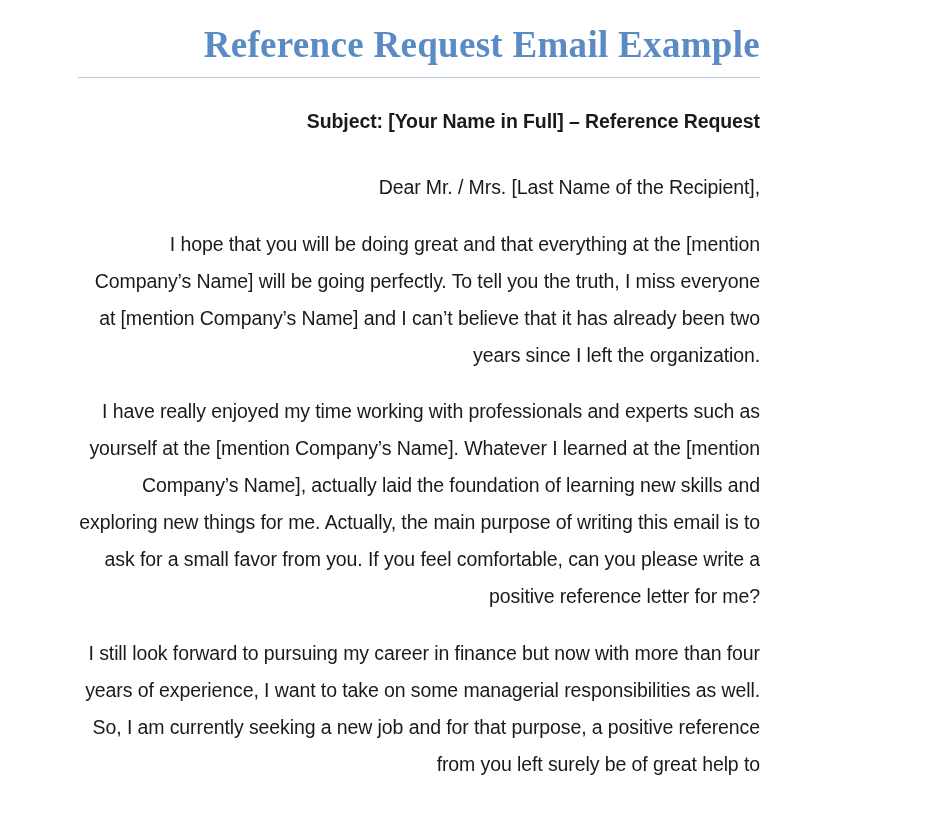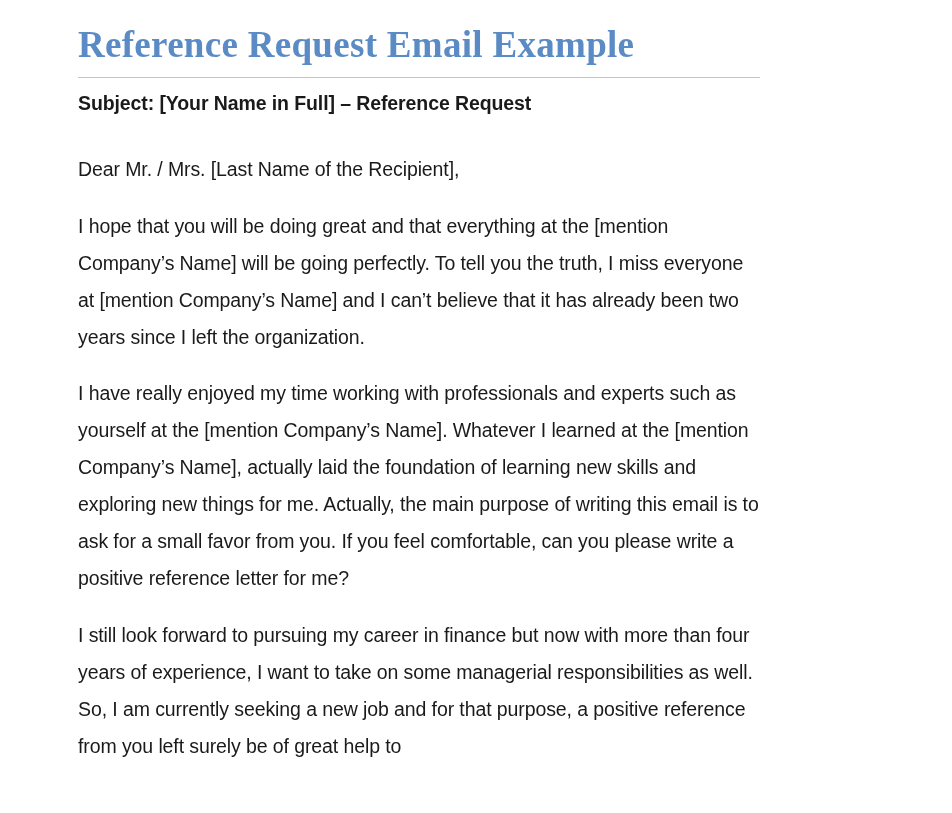--- a/index.html
+++ b/index.html
@@ -13,40 +13,41 @@
     font-family: "Liberation Sans", sans-serif;
     color: #1a1a1a;
     overflow: hidden;
   }
   .page {
     position: relative;
     width: 840px;
     height: 813px;
     box-sizing: border-box;
     padding: 16px 80px 0 78px;
+    text-align: right;
   }
   .doc-title {
     font-family: "Liberation Serif", serif;
     font-size: 37px;
     font-weight: bold;
     color: #5b8bc4;
     letter-spacing: 0.3px;
     line-height: 1.12;
     margin: 8px 0 0 0;
     white-space: nowrap;
   }
   .title-rule {
     margin-top: 12px;
     border-bottom: 1px solid #b9c7d8;
     width: 100%;
   }
   .subject-line {
     font-size: 19.5px;
     font-weight: bold;
-    margin-top: 14px;
+    margin-top: 32px;
     letter-spacing: -0.1px;
   }
   .body-para {
     font-size: 19.5px;
     line-height: 37px;
     margin-top: 4px;
     letter-spacing: -0.1px;
     max-width: 790px;
   }
   .body-para.salutation {

